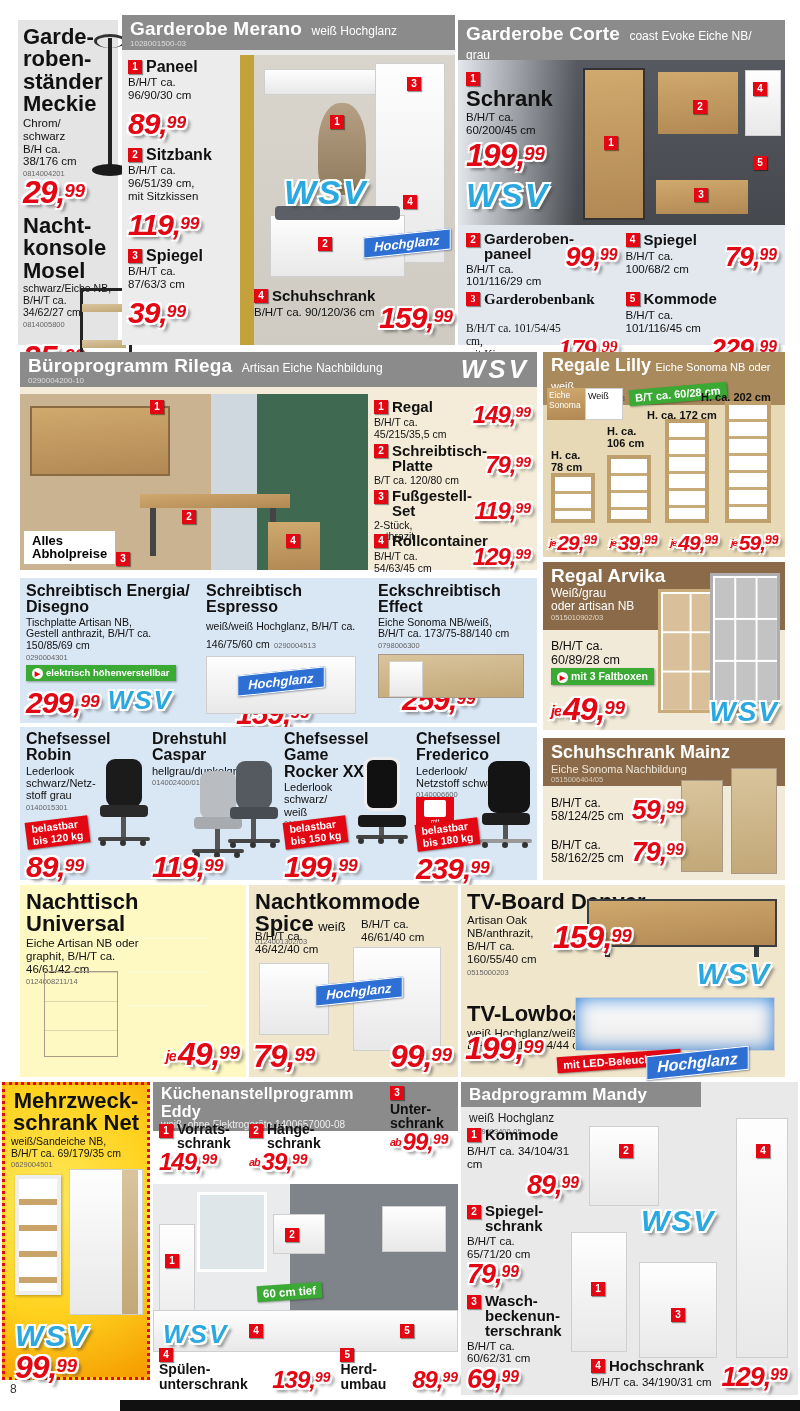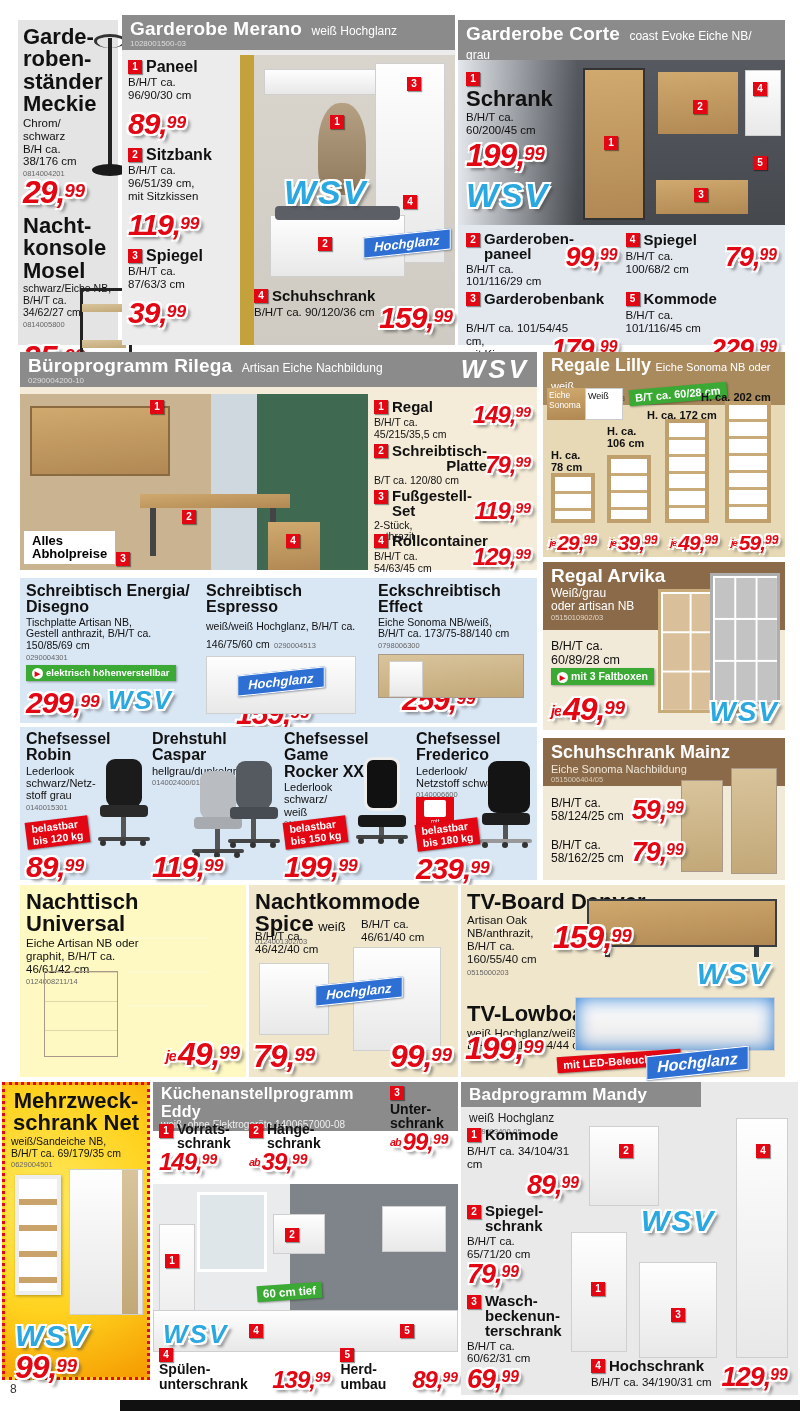--- a/index.html
+++ b/index.html
@@ -166,21 +166,21 @@
         <div class="ds ml" style="width:80px;">B/H/T ca.
 101/116/29 cm</div>
         <div class="price p27" style="position:absolute;right:0;top:14px;"><span>99,</span><sup>99</sup></div>
       </div>
       <div style="position:relative;">
         <span class="nm" style="font-size:15px;"><span class="tag">4</span><span>Spiegel</span></span>
         <div class="ds ml" style="width:80px;">B/H/T ca.
 100/68/2 cm</div>
         <div class="price p27" style="position:absolute;right:0;top:14px;"><span>79,</span><sup>99</sup></div>
       </div>
-      <div style="position:relative;">
+      <div style="position:relative;font-family:Liberation Serif, serif;">
         <span class="nm" style="font-size:15px;"><span class="tag">3</span><span>Garderobenbank</span></span>
         <div class="ds ml" style="width:105px;margin-top:14px;">B/H/T ca. 101/54/45 cm,
 mit Kissen</div>
         <div class="price p27" style="position:absolute;right:0;bottom:0;"><span>179,</span><sup>99</sup></div>
       </div>
       <div style="position:relative;">
         <span class="nm" style="font-size:15px;"><span class="tag">5</span><span>Kommode</span></span>
         <div class="ds ml" style="width:105px;">B/H/T ca. 101/116/45 cm</div>
         <div class="price p27" style="position:absolute;right:0;bottom:0;"><span>229,</span><sup>99</sup></div>
       </div>
@@ -209,21 +209,21 @@
 Abholpreise</div>
     </div>
     <div style="position:absolute;right:0;top:42px;width:169px;bottom:0;padding:4px 6px;">
       <div style="position:relative;height:44px;">
         <span class="nm" style="font-size:15px;"><span class="tag">1</span><span>Regal</span></span>
         <div class="ds ml" style="font-size:10.5px;">B/H/T ca.
 45/215/35,5 cm</div>
         <div class="price p24" style="position:absolute;right:0;top:6px;"><span>149,</span><sup>99</sup></div>
       </div>
       <div style="position:relative;height:46px;">
-        <span class="nm ml" style="font-size:15px;display:inline-block;"><span class="tag">2</span><span class="ml" style="display:inline-block;vertical-align:top;text-align:right;">Schreibtisch-
+        <span class="nm ml" style="font-size:15px;display:inline-block;"><span class="tag">2</span><span class="ml" style="display:inline-block;vertical-align:top;">Schreibtisch-
 Platte</span></span>
         <div class="ds" style="font-size:10.5px;">B/T ca. 120/80 cm</div>
         <div class="price p24" style="position:absolute;right:0;top:12px;"><span>79,</span><sup>99</sup></div>
       </div>
       <div style="position:relative;height:44px;">
         <span class="nm" style="font-size:15px;"><span class="tag">3</span><span class="ml" style="display:inline-block;vertical-align:top;">Fußgestell-
 Set</span></span>
         <div class="ds ml" style="font-size:10.5px;">2-Stück,
 anthrazit</div>
         <div class="price p24" style="position:absolute;right:0;top:12px;"><span>119,</span><sup>99</sup></div>

